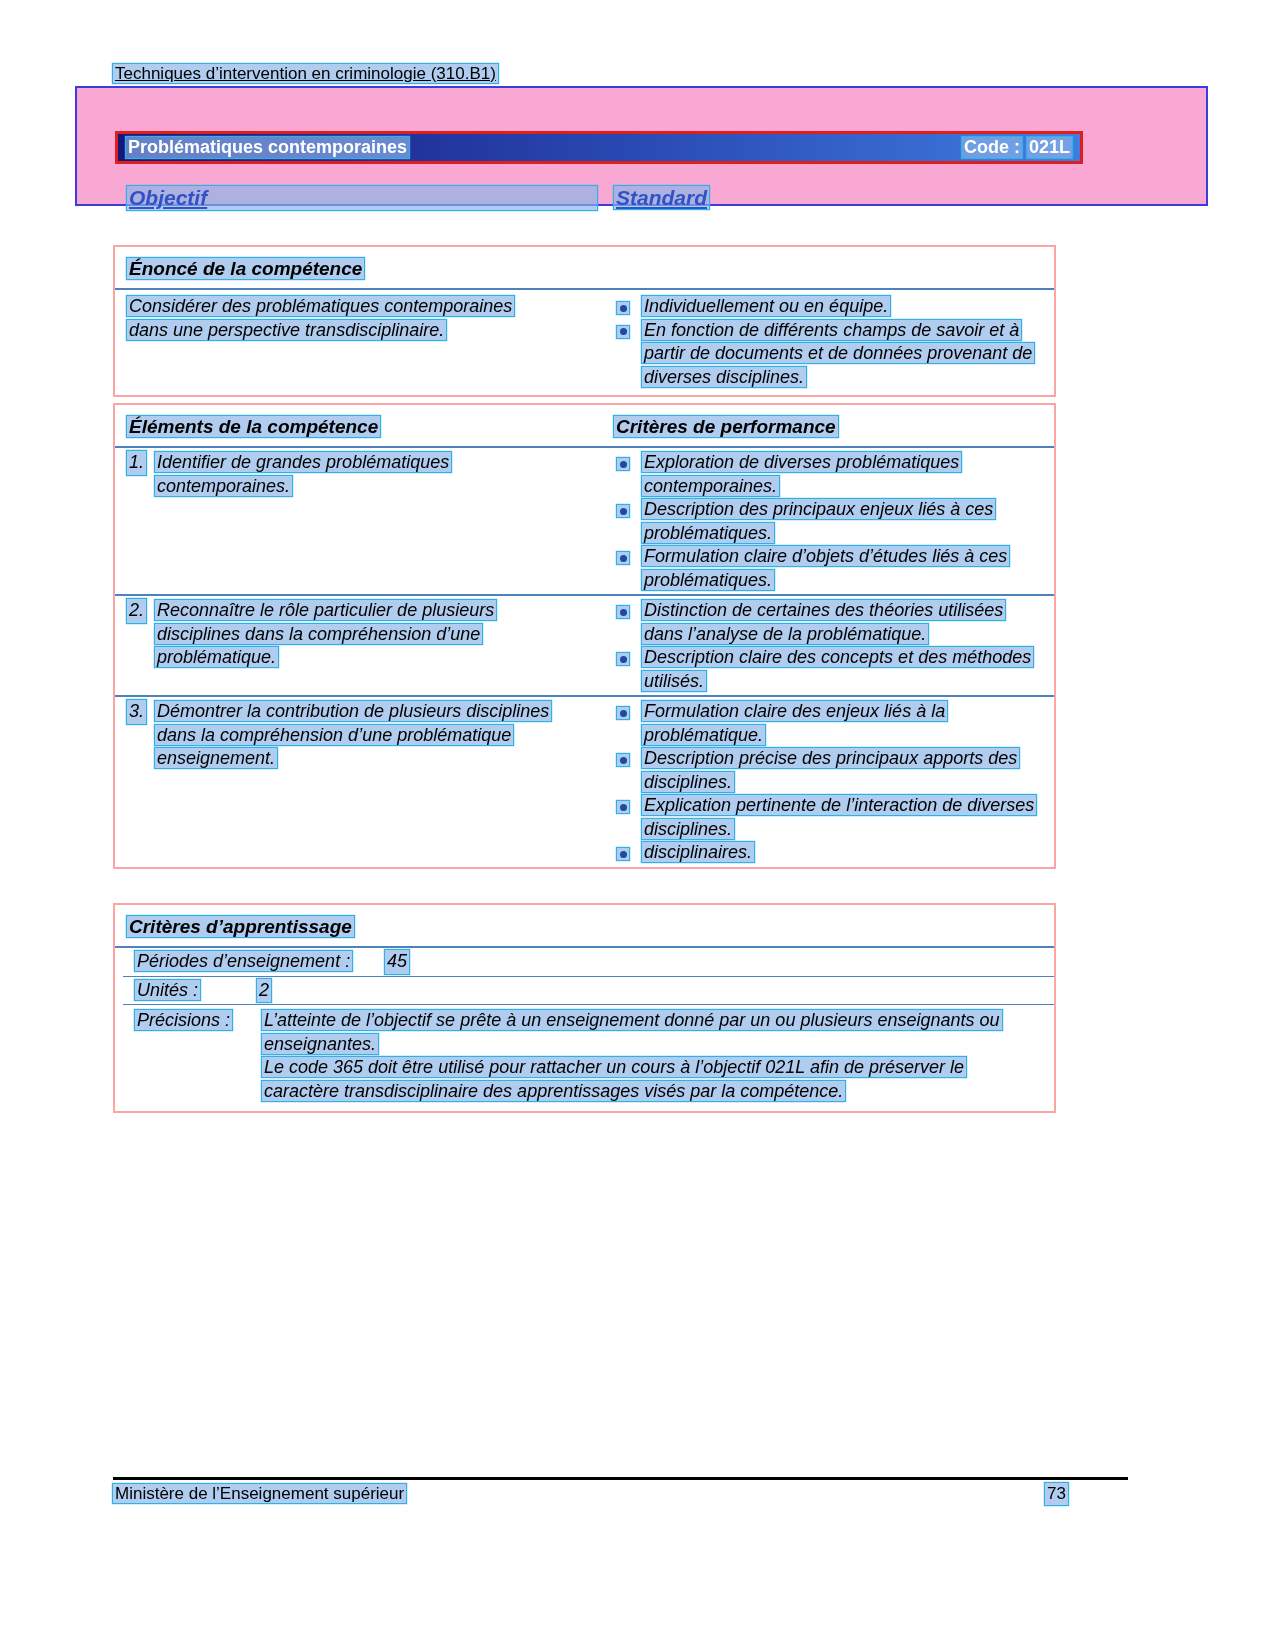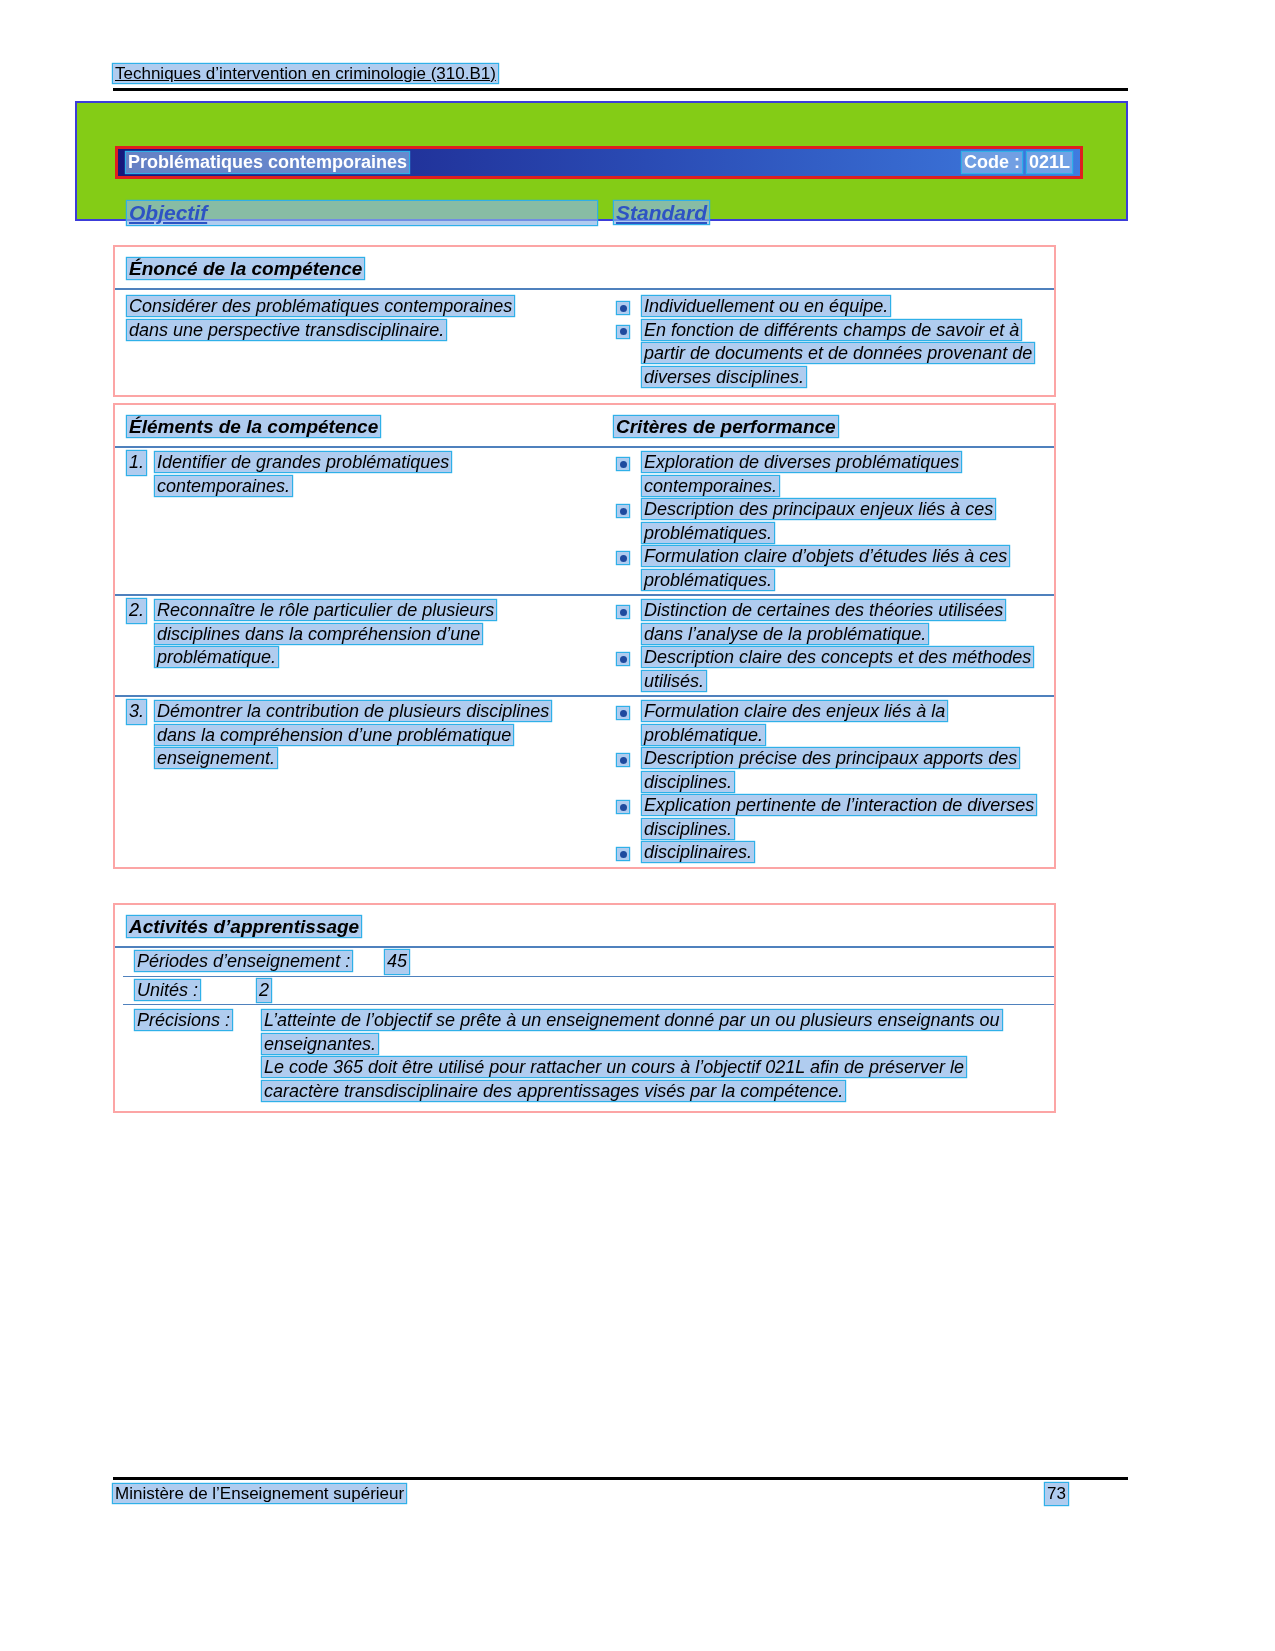--- a/index.html
+++ b/index.html
@@ -24,22 +24,22 @@
 
   
   .page-header { position: absolute; top: 63px; left: 113px; font-size: 17px; line-height: 22px; white-space: nowrap; }
   .header-rule { position: absolute; top: 88px; left: 113px; width: 1015px; height: 3px; background: #000; }
   .footer-rule { position: absolute; top: 1477px; left: 113px; width: 1015px; height: 3px; background: #000; }
   .footer { position: absolute; top: 1483px; left: 113px; width: 1015px; height: 24px; font-size: 17px; line-height: 22px; }
   .pagenum { position: absolute; left: 932px; top: 0; }
 
   
   .banner {
-    position: absolute; top: 101px; left: 75px; width: 1053px; height: 120px;
-    background: #84cc16; border: 2px solid #3c3cd9;
+    position: absolute; top: 86px; left: 75px; width: 1133px; height: 120px;
+    background: #f9a8d4; border: 2px solid #3c3cd9;
   }
   .title-bar {
     position: absolute; top: 43px; left: 38px; width: 968px; height: 33px;
     border: 3px solid #df1f1f;
     background: linear-gradient(90deg, #16167c 0%, #2a4bb4 55%, #3f7ce0 100%);
     display: flex; align-items: center; justify-content: space-between;
     padding: 0 8px; color: #ffffff; font-size: 18px; font-weight: bold;
     white-space: nowrap;
   }
   .code { display: flex; gap: 5px; }
@@ -254,21 +254,21 @@
               <span class="dot"></span>
             </span>
             <div class="line"><span class="hl">disciplinaires.</span></div>
           </div>
         </div>
     </div>
   </div>
 
   <div class="tbl t3">
     <div class="thead3">
-      <span class="hl b">Activités d’apprentissage</span>
+      <span class="hl b">Critères d’apprentissage</span>
     </div>
     <div class="arow">
       <span class="hl">Périodes d’enseignement :</span>
       <span class="hl aval v45">45</span>
     </div>
     <div class="arow">
       <span class="hl">Unités :</span>
       <span class="hl aval v2">2</span>
     </div>
     <div class="arow prec">

